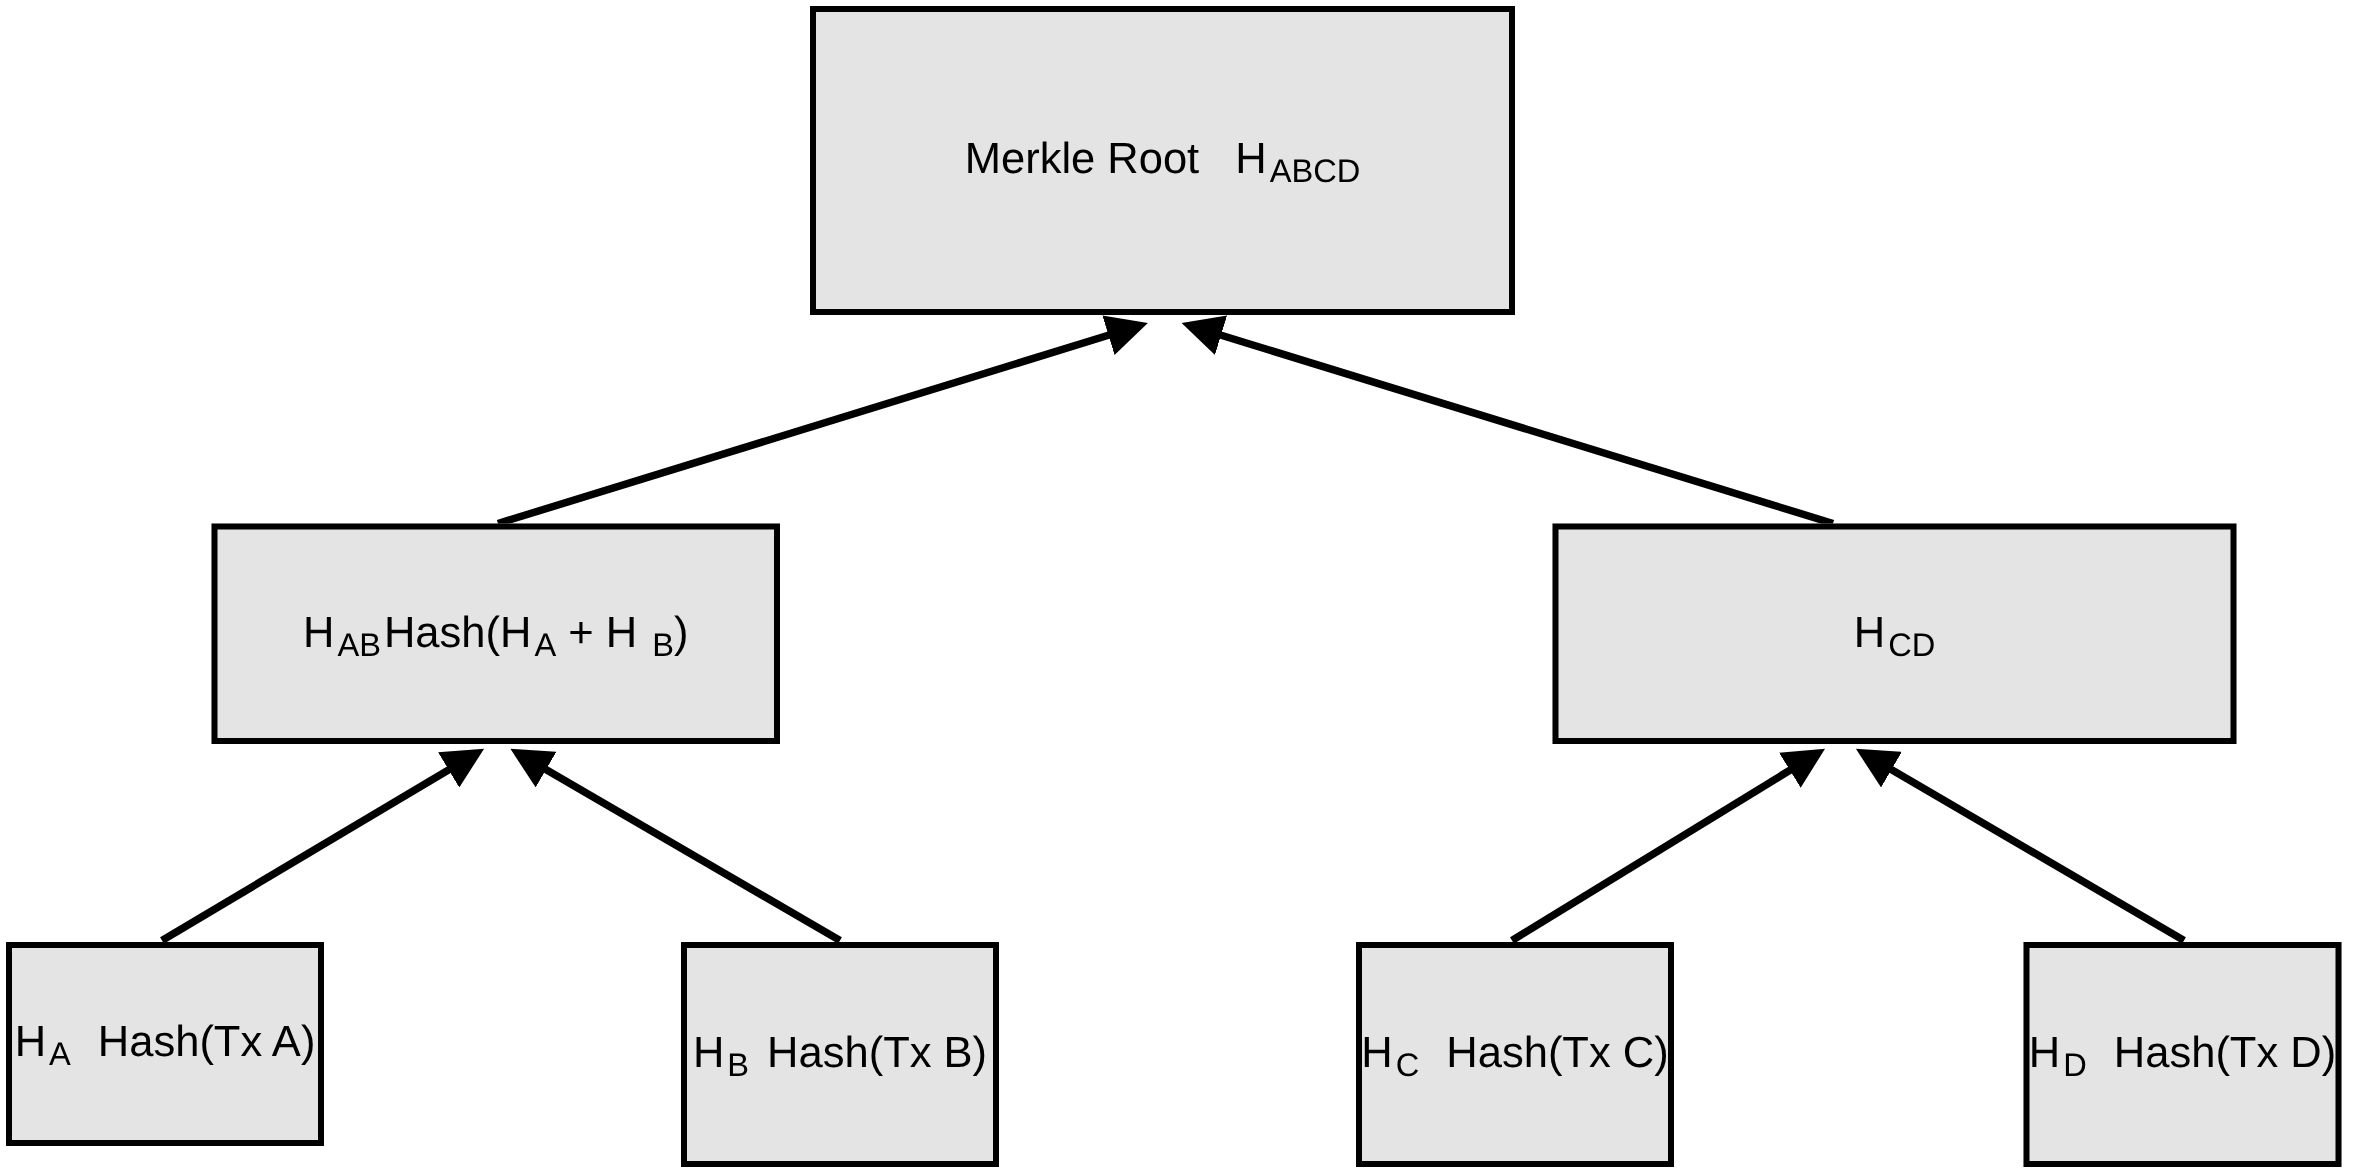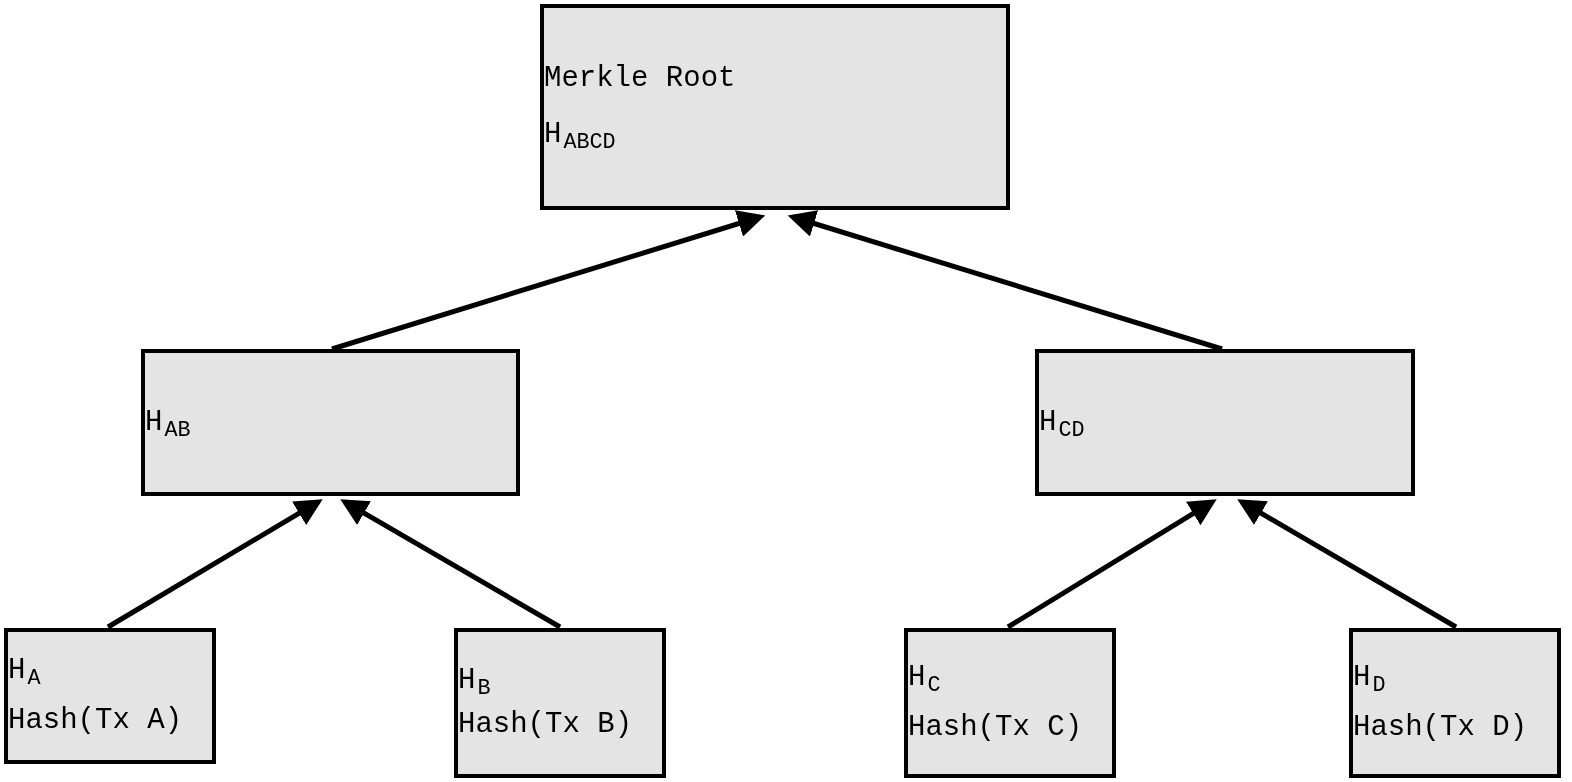--- a/index.html
+++ b/index.html
@@ -29,41 +29,40 @@
   }
   .arrowhead {
     fill: var(--arrow, #000000);
   }
   .node {
     position: absolute;
     box-sizing: border-box;
     background: var(--box-fill, #e4e4e4);
     border: 4px solid var(--box-border, #000000);
     display: flex;
-    flex-direction: column;
-    align-items: flex-start;
+    flex-direction: row;
+    align-items: center;
     justify-content: center;
     text-align: center;
-    font-family: Liberation Mono, monospace;
   }
   .node .line {
     font-size: 29px;
     font-weight: 500;
     line-height: 1.1;
     white-space: nowrap;
   }
   .node .line sub {
     font-size: 0.75em;
     vertical-align: -0.28em;
     line-height: 0;
     margin-left: 2px;
   }
   .node-root { left: 540px; top: 4px;   width: 470px; height: 206px; gap: 24px; }
   .node-hab  { left: 141px; top: 349px; width: 379px; height: 147px; gap: 2px; }
-  .node-hcd  { left: 1035px; top: 349px; width: 380px; height: 147px; gap: 18px; }
+  .node-hcd  { left: 1035px; top: 349px; width: 456px; height: 147px; gap: 18px; }
   .node-ha   { left: 4px;    top: 628px; width: 212px; height: 136px; gap: 18px; }
   .node-hb   { left: 454px;  top: 628px; width: 212px; height: 150px; gap: 12px; }
   .node-hc   { left: 904px;  top: 628px; width: 212px; height: 150px; gap: 18px; }
   .node-hd   { left: 1349px; top: 628px; width: 212px; height: 150px; gap: 18px; }
 </style>
 </head>
 <body>
 
 <div class="stage">
 
@@ -81,20 +80,21 @@
     <line class="edge" x1="1456" y1="627" x2="1242" y2="502" marker-end="url(#ah)"></line>
   </svg>
 
   <div class="node node-root">
     <div class="line">Merkle Root</div>
     <div class="line"><span>H</span><sub>ABCD</sub></div>
   </div>
 
   <div class="node node-hab">
     <div class="line"><span>H</span><sub>AB</sub></div>
+    <div class="line"><span>Hash(H</span><sub>A</sub><span> + H </span><sub>B</sub><span>)</span></div>
   </div>
 
   <div class="node node-hcd">
     <div class="line"><span>H</span><sub>CD</sub></div>
   </div>
 
   <div class="node node-ha">
     <div class="line"><span>H</span><sub>A</sub></div>
     <div class="line"><span>Hash(Tx A)</span></div>
   </div>

